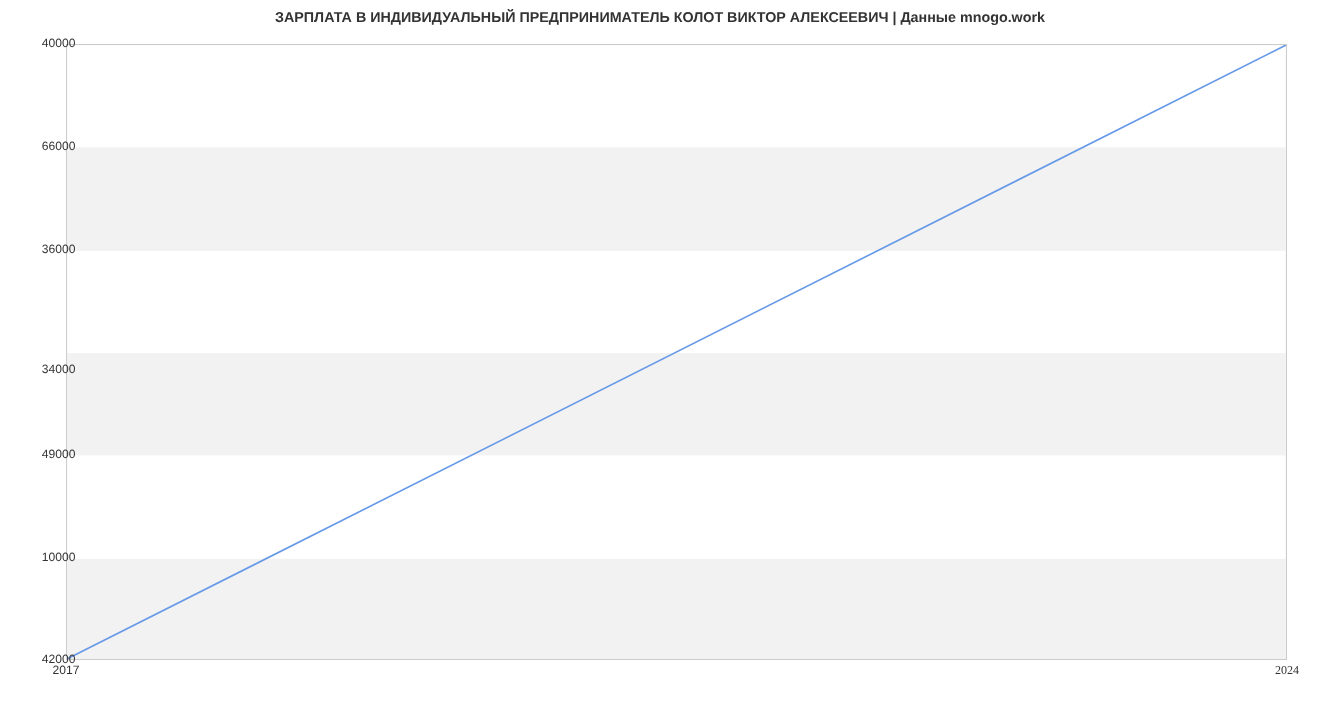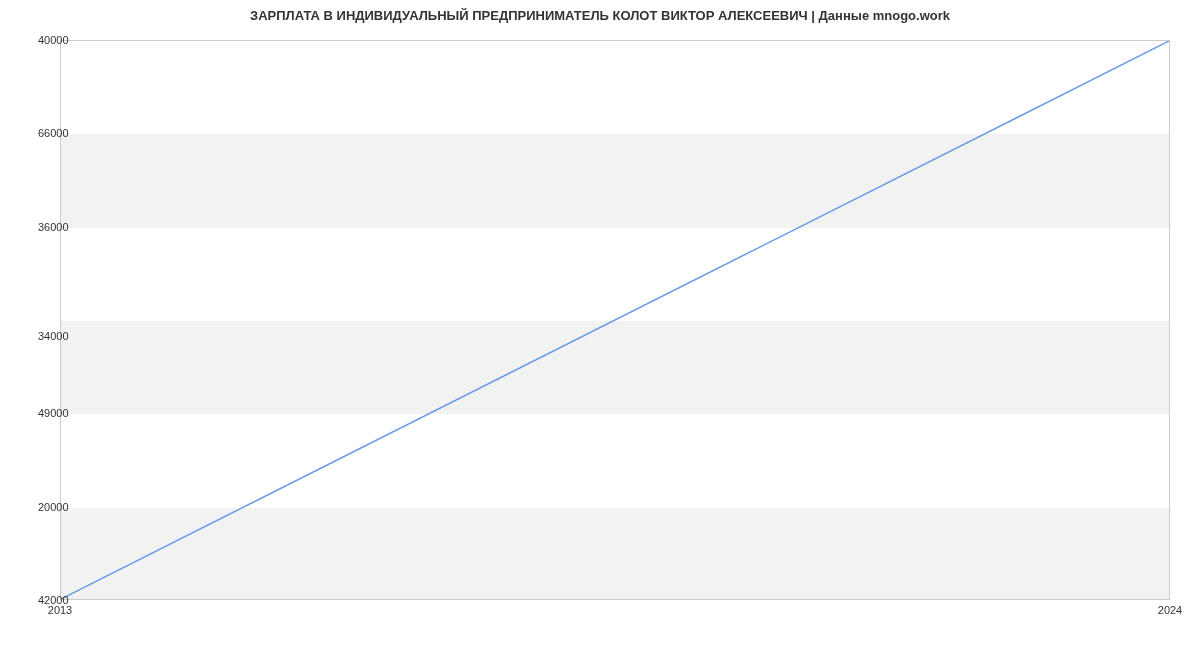--- a/index.html
+++ b/index.html
@@ -76,22 +76,22 @@
   <div class="plot-area">
     <div class="grid-band" id="band-0" style="top: 466.667px; height: 93.3333px;"></div>
     <div class="grid-band" id="band-1" style="top: 280px; height: 93.3333px;"></div>
     <div class="grid-band" id="band-2" style="top: 93.3333px; height: 93.3333px;"></div>
     <svg class="line-layer" viewBox="0 0 1110 560" preserveAspectRatio="none">
       <polyline id="series-line" fill="none" stroke-width="1.5" points="0,560 1110,0" stroke="#6699e8"></polyline>
     </svg>
   </div>
 
   <div class="y-tick" id="ytick-0" style="top: 600px;">42000</div>
-  <div class="y-tick" id="ytick-1" style="top: 506.667px;">20000</div>
+  <div class="y-tick" id="ytick-1" style="top: 506.667px;">10000</div>
   <div class="y-tick" id="ytick-2" style="top: 413.333px;">49000</div>
   <div class="y-tick" id="ytick-3" style="top: 320px; margin-top: 16px;">34000</div>
   <div class="y-tick" id="ytick-4" style="top: 226.667px;">36000</div>
   <div class="y-tick" id="ytick-5" style="top: 133.333px;">66000</div>
   <div class="y-tick" id="ytick-6" style="top: 40px;">40000</div>
 
-  <div class="x-tick" id="xtick-0" style="left: 60px;">2013</div>
-  <div class="x-tick" id="xtick-1" style="left: 1170px;">2024</div>
+  <div class="x-tick" id="xtick-0" style="left: 60px;">2017</div>
+  <div class="x-tick" id="xtick-1" style="left: 1170px; font-family: Liberation Serif, serif;">2024</div>
 </div>
 
 </body></html>

